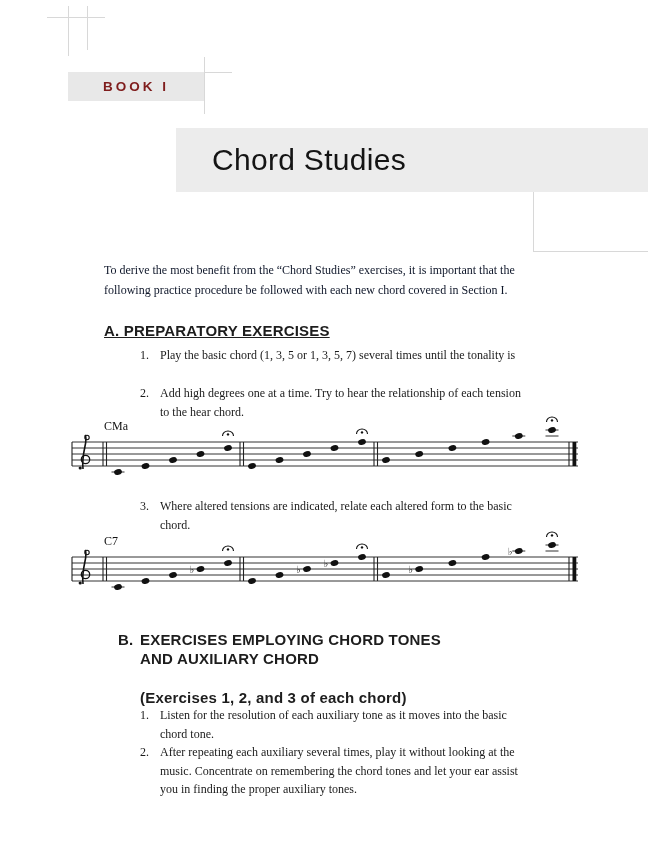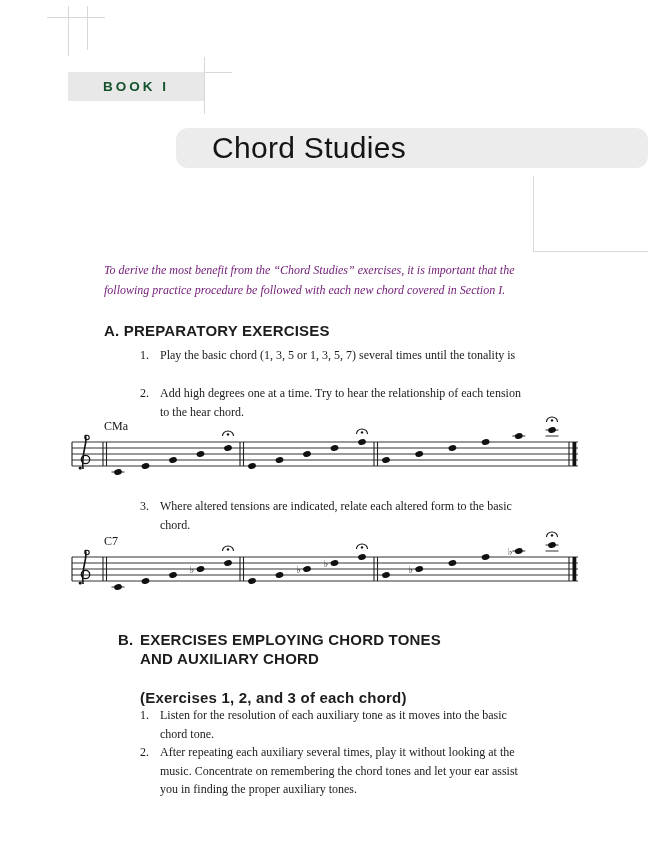--- a/index.html
+++ b/index.html
@@ -5,28 +5,28 @@
   html,body{margin:0;padding:0;}
   body{
     width:648px;height:864px;background:#ffffff;position:relative;overflow:hidden;
     font-family:"Liberation Serif", serif;color:#1a1a1a;
   }
   .abs{position:absolute;}
   .guide{position:absolute;background:#d8d8d8;}
   .badge{
     background:#e8e8e8;display:flex;align-items:center;justify-content:center;
     font-family:"Liberation Sans", sans-serif;font-weight:bold;font-size:13.5px;
-    letter-spacing:3px;color:#14532d;
+    letter-spacing:3px;color:#7f1d1d;
   }
   .titleband{background:#ececec;display:flex;align-items:center;}
   .title{
     font-family:"Liberation Sans", sans-serif;font-size:30px;color:#141414;
     margin-left:36px;letter-spacing:0.3px;white-space:nowrap;
   }
-  .bodytext{font-size:12px;color:#701a75;font-style:italic;}
+  .bodytext{font-size:12px;color:#0f172a;}
   .intro div{line-height:19.5px;}
   .heading{
     font-family:"Liberation Sans", sans-serif;font-weight:bold;font-size:15px;
     color:#1d1d1d;line-height:19px;white-space:nowrap;letter-spacing:0.2px;
   }
   .li{display:flex;font-size:12px;}
   .li .num{width:20px;flex:0 0 20px;line-height:18.5px;}
   .li .txt div{line-height:18.5px;white-space:nowrap;}
   .hb-row{display:flex;}
   .hb-prefix{width:22px;flex:0 0 22px;}
@@ -41,30 +41,30 @@
   <div class="guide" style="left:47px;top:17px;width:58px;height:1px;"></div>
   <div class="guide" style="left:204px;top:57px;width:1px;height:57px;"></div>
   <div class="guide" style="left:204px;top:72px;width:28px;height:1px;"></div>
   <div class="guide" style="left:533px;top:176px;width:1px;height:75px;"></div>
   <div class="guide" style="left:533px;top:251px;width:115px;height:1px;"></div>
 
   <div class="badge abs" style="left:68px;top:72px;width:136px;height:29px;">
     <span>BOOK I</span>
   </div>
 
-  <div class="titleband abs" style="left:176px;top:128px;width:472px;height:40px;border-radius:12px;">
+  <div class="titleband abs" style="left:176px;top:128px;width:472px;height:64px;">
     <div class="title">Chord Studies</div>
   </div>
 
   <div class="bodytext intro abs" style="left:104px;top:261px;width:480px;">
       <div>To derive the most benefit from the “Chord Studies” exercises, it is important that the</div>
       <div>following practice procedure be followed with each new chord covered in Section I.</div>
     </div>
 
-  <div class="heading abs" style="left:104px;top:321px;">A. PREPARATORY EXERCISES</div>
+  <div class="heading abs" style="left:104px;top:321px;text-decoration:underline;">A. PREPARATORY EXERCISES</div>
 
   <div class="li abs" style="left:140px;top:346px;width:460px;">
     <span class="num">1.</span>
     <span class="txt">
         <div>Play the basic chord (1, 3, 5 or 1, 3, 5, 7) several times until the tonality is</div>
       </span>
   </div>
   <div class="li abs" style="left:140px;top:384px;width:460px;">
     <span class="num">2.</span>
     <span class="txt">

